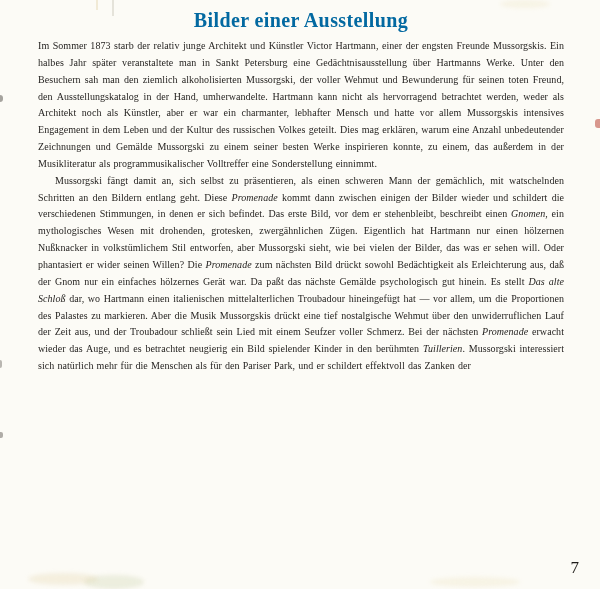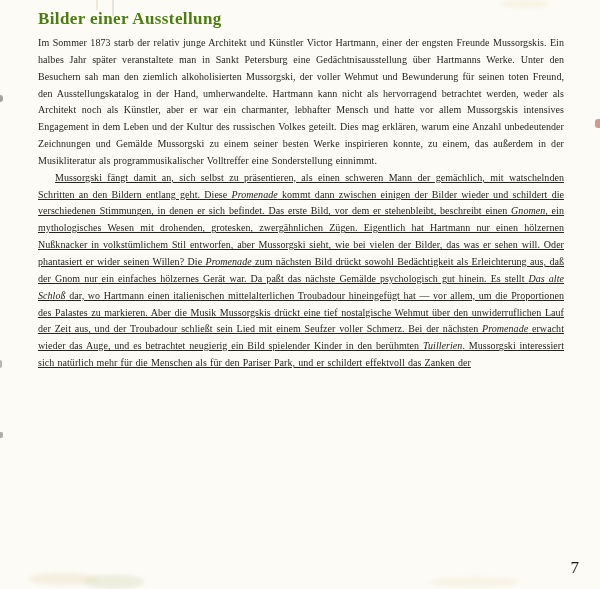--- a/index.html
+++ b/index.html
@@ -18,37 +18,36 @@
     box-sizing: border-box;
   }
   .content {
     position: absolute;
     left: 38px;
     right: 36px;
     top: 9px;
   }
   .title {
     margin: 0 0 6px 0;
-    text-align: left;
-    font-size: 17px;
+    text-align: center;
+    font-size: 20px;
     font-weight: bold;
     letter-spacing: 0.4px;
-    color: #4d7c0f;
+    color: #0369a1;
   }
   .para {
     margin: 0;
     text-align: justify;
     font-size: 10px;
     line-height: 16.85px;
     word-spacing: 0.6px;
     letter-spacing: 0.05px;
   }
   .para.indent {
     text-indent: 17px;
-    text-decoration: underline;
   }
   .seg-italic {
     font-style: italic;
   }
   .page-number {
     position: absolute;
     right: 21px;
     bottom: 11px;
     font-size: 17px;
     color: #1d1b19;

